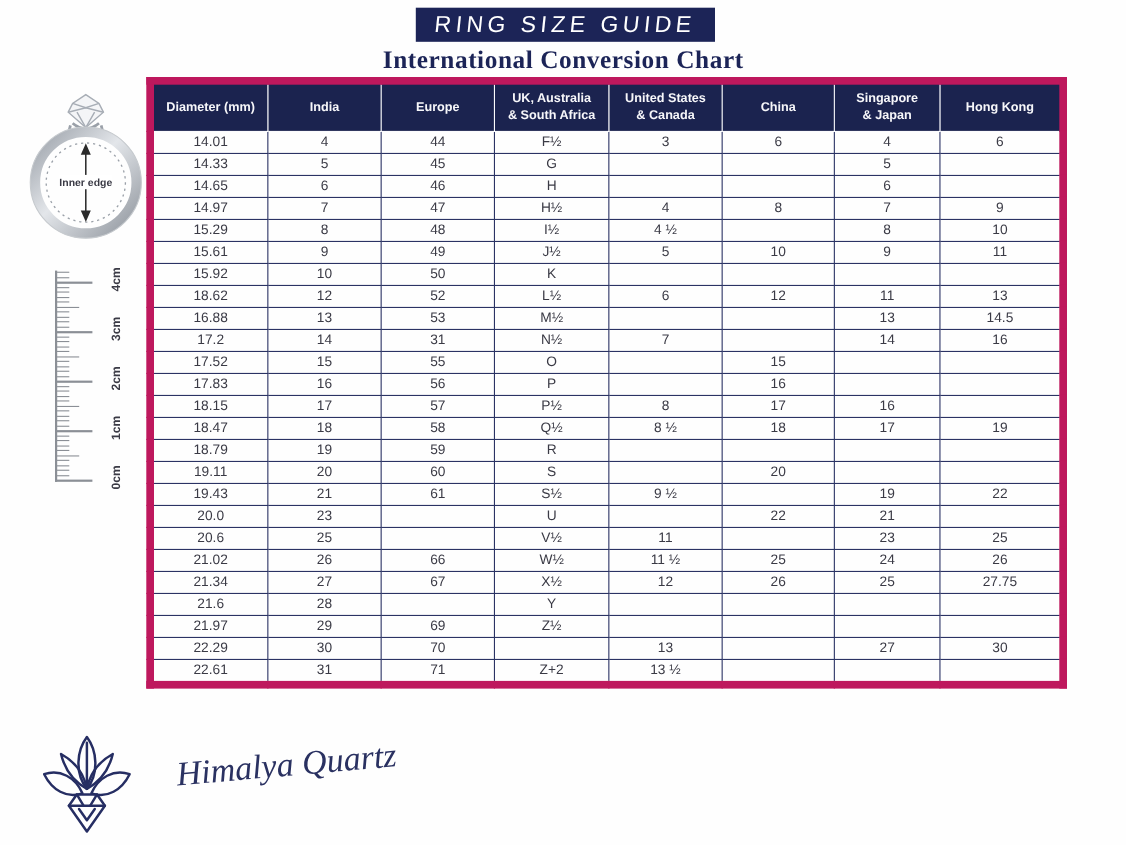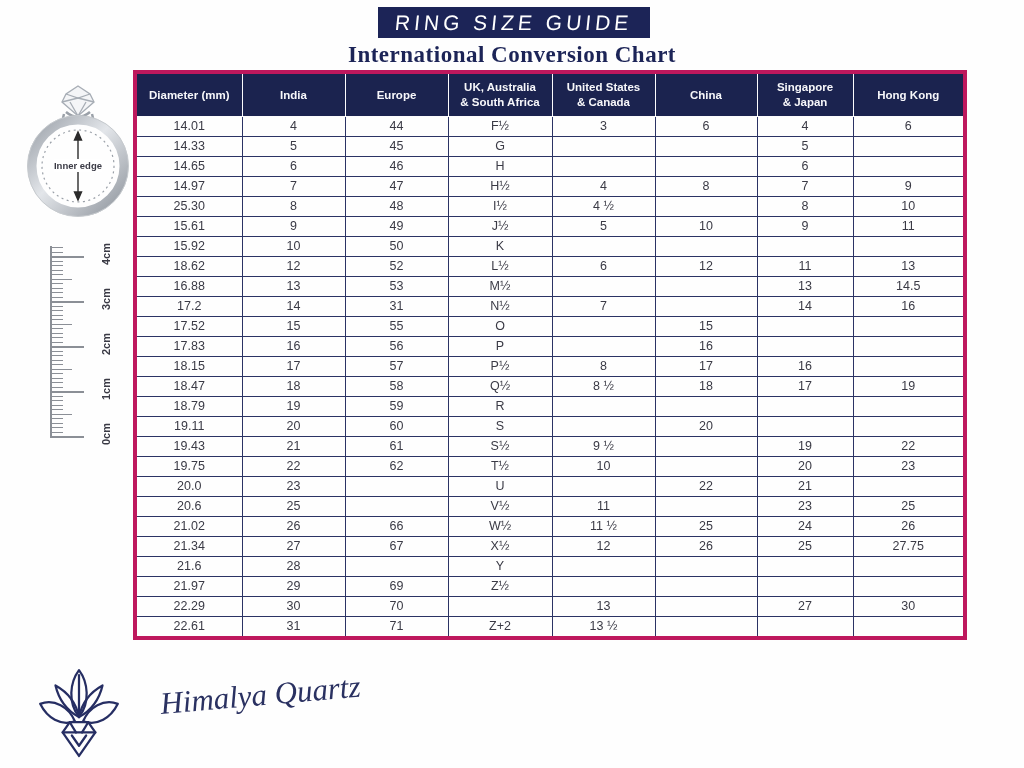--- a/index.html
+++ b/index.html
@@ -18,21 +18,21 @@
   }
   .subtitle{
     position:absolute;left:0;top:42px;width:1024px;text-align:center;
     font-family:"Liberation Serif",serif;font-weight:700;font-size:23px;
     color:#1c2457;letter-spacing:.5px;
   }
   
   .conv-table{
     position:absolute;left:133px;top:70px;width:830px;
     border-collapse:collapse;table-layout:fixed;
-    border:4px solid #be185d;
+    border:7px solid #be185d;
   }
   .conv-table col.c1{width:107px}.conv-table col.c2{width:103px}
   .conv-table col.c3{width:103px}.conv-table col.c4{width:104px}
   .conv-table col.c5{width:103px}.conv-table col.c6{width:102px}
   .conv-table col.c7{width:96px}.conv-table col.c8{width:112px}
   .conv-table th{
     background:#1b234f;color:#f7f7fa;font-size:11.5px;font-weight:700;
     height:42px;border:1px solid #fbfbfd;white-space:pre-line;line-height:1.3;
     padding:0 2px;
   }
@@ -221,21 +221,21 @@
         <td>14.97</td>
         <td>7</td>
         <td>47</td>
         <td>H½</td>
         <td>4</td>
         <td>8</td>
         <td>7</td>
         <td>9</td>
       </tr>
       <tr>
-        <td>25.30</td>
+        <td>15.29</td>
         <td>8</td>
         <td>48</td>
         <td>I½</td>
         <td>4 ½</td>
         <td></td>
         <td>8</td>
         <td>10</td>
       </tr>
       <tr>
         <td>15.61</td>
@@ -349,30 +349,20 @@
       </tr>
       <tr>
         <td>19.43</td>
         <td>21</td>
         <td>61</td>
         <td>S½</td>
         <td>9 ½</td>
         <td></td>
         <td>19</td>
         <td>22</td>
-      </tr>
-      <tr>
-        <td>19.75</td>
-        <td>22</td>
-        <td>62</td>
-        <td>T½</td>
-        <td>10</td>
-        <td></td>
-        <td>20</td>
-        <td>23</td>
       </tr>
       <tr>
         <td>20.0</td>
         <td>23</td>
         <td></td>
         <td>U</td>
         <td></td>
         <td>22</td>
         <td>21</td>
         <td></td>

